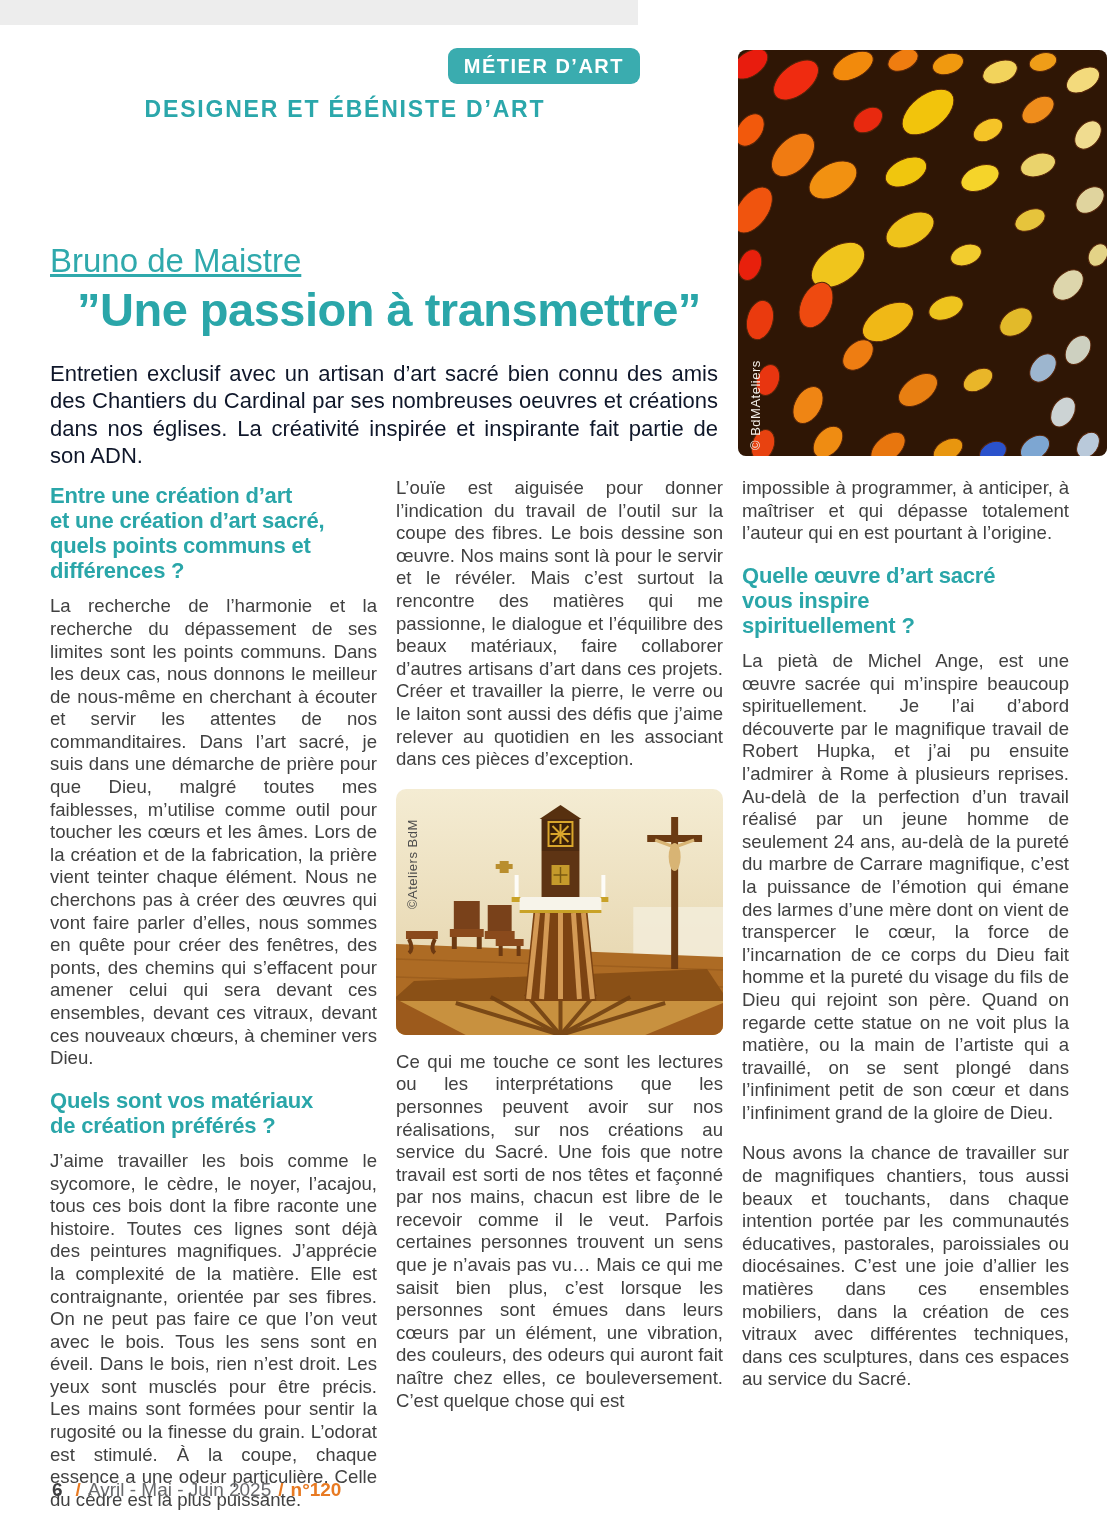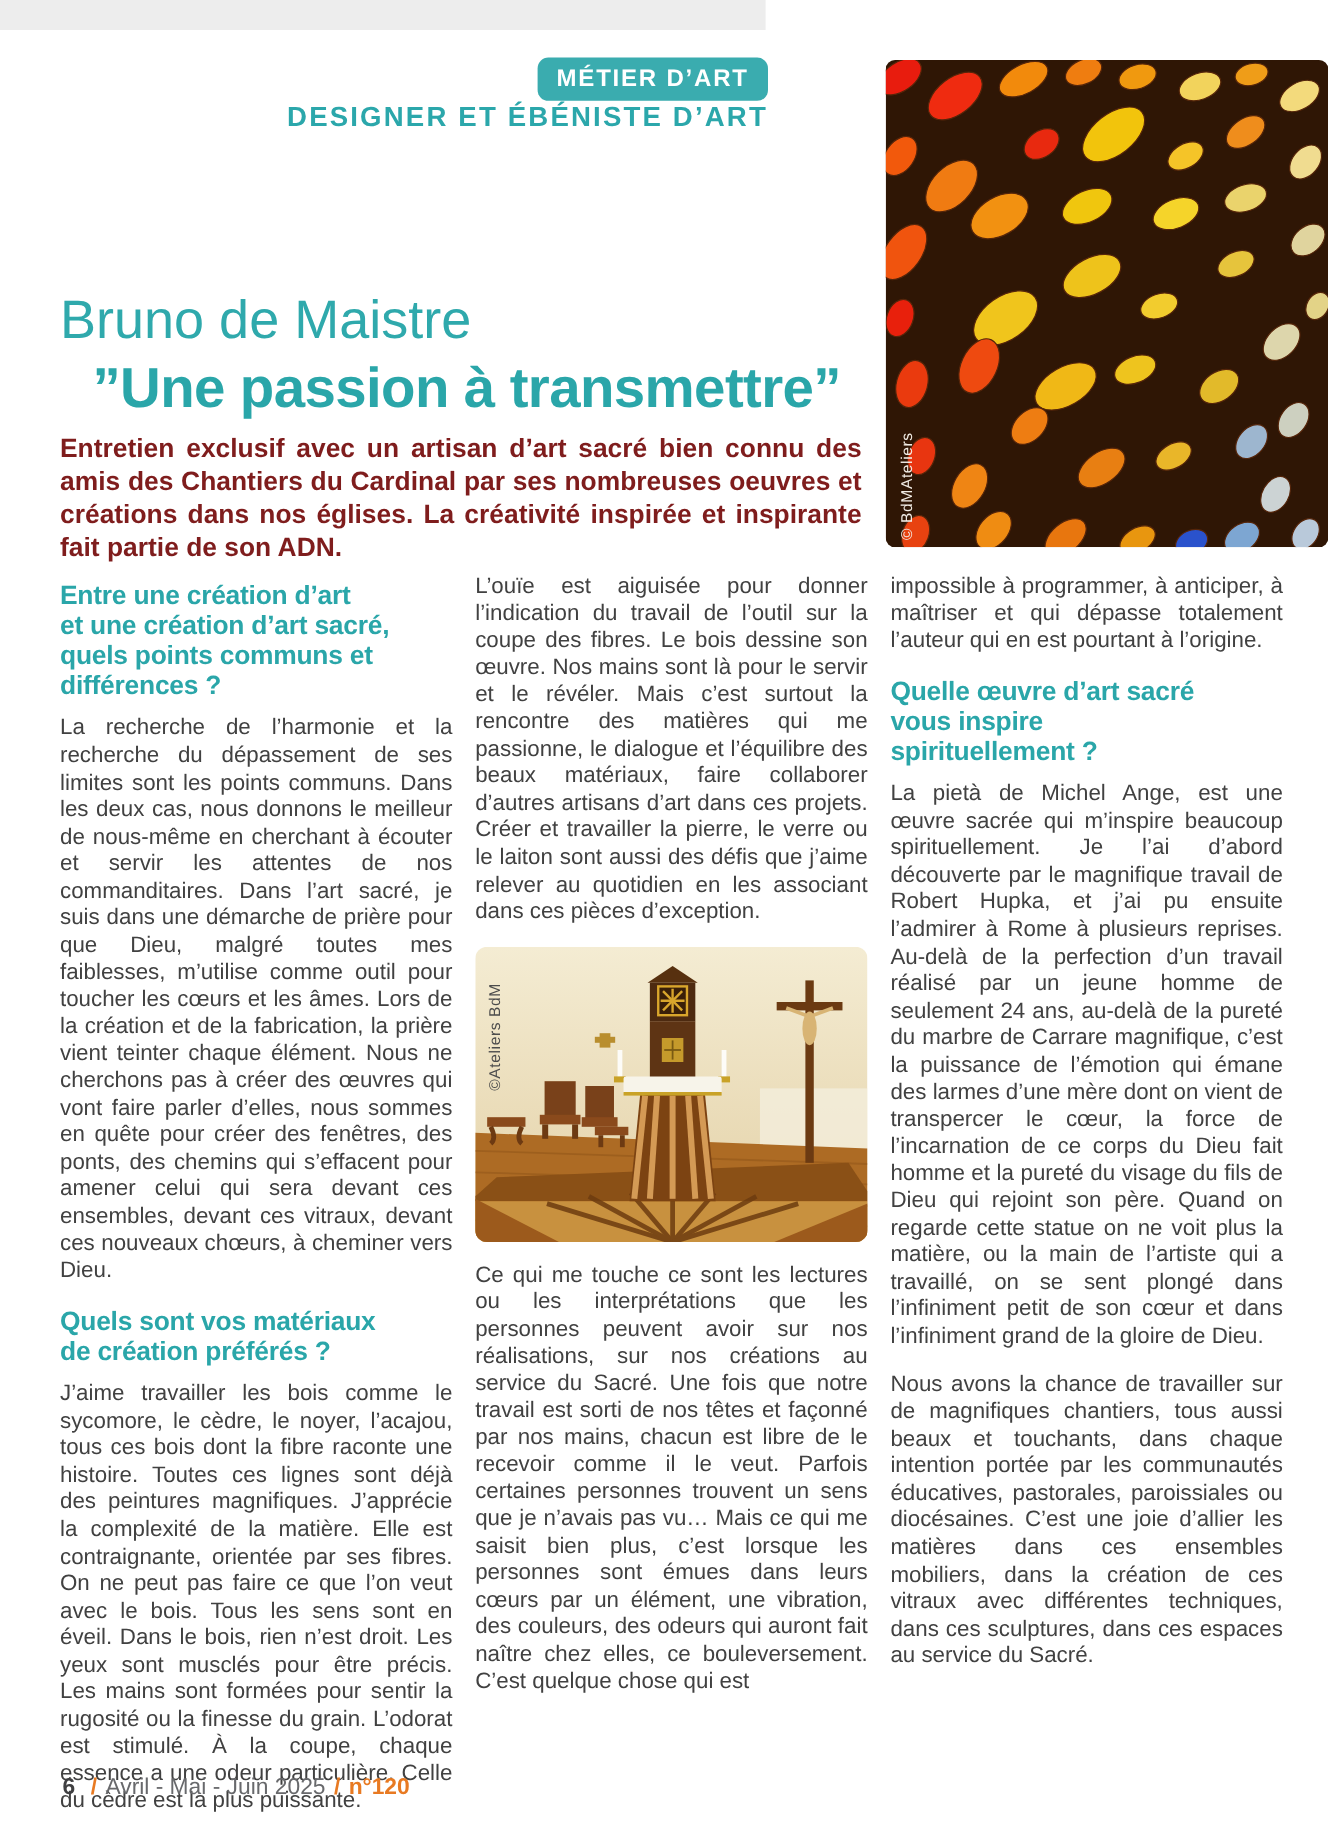--- a/index.html
+++ b/index.html
@@ -10,30 +10,30 @@
   }
   .top-strip{position:absolute;left:0;top:0;width:638px;height:25px;background:#ededed;}
 
   
   .header{position:absolute;left:50px;top:48px;width:590px;text-align:right;}
   .badge{
     display:inline-block;background:#3aacaf;color:#ffffff;
     font-size:20px;font-weight:bold;letter-spacing:1.5px;
     padding:7px 16px 6px;border-radius:9px;text-align:right;
   }
-  .kicker{color:#2ba7ab;font-size:23px;font-weight:bold;letter-spacing:1.8px;}
+  .kicker{margin-top:12px;color:#2ba7ab;font-size:23px;font-weight:bold;letter-spacing:1.8px;text-align:center;}
 
   
   .title{position:absolute;left:50px;top:222px;width:690px;line-height:1.08;}
-  .title .t1{display:block;color:#2fa9ac;font-size:45px;font-weight:400;}
+  .title .t1{display:block;color:#2fa9ac;font-size:33px;font-weight:400;text-decoration:underline;}
   .title .t2{display:block;color:#2aa6a9;font-size:47px;font-weight:800;letter-spacing:-0.5px;margin-top:6px;margin-left:27px;}
 
   .intro{
     position:absolute;left:50px;top:360px;width:668px;margin:0;
-    color:#7f1d1d;font-size:22px;font-weight:bold;line-height:1.24;text-align:justify;
+    color:#0f172a;font-size:22px;font-weight:normal;line-height:1.24;text-align:justify;
   }
 
   
   .mosaic{position:absolute;left:738px;top:50px;width:369px;height:406px;border-radius:8px;overflow:hidden;}
   .mosaic svg{display:block;width:100%;height:100%;}
   .credit{font-size:13px;letter-spacing:0.5px;white-space:nowrap;}
   .credit-mosaic{position:absolute;left:10px;top:400px;color:#f2ede6;transform:rotate(-90deg);transform-origin:0 0;}
 
   
   .cols{position:absolute;left:50px;top:477px;width:1020px;display:flex;gap:19px;}

